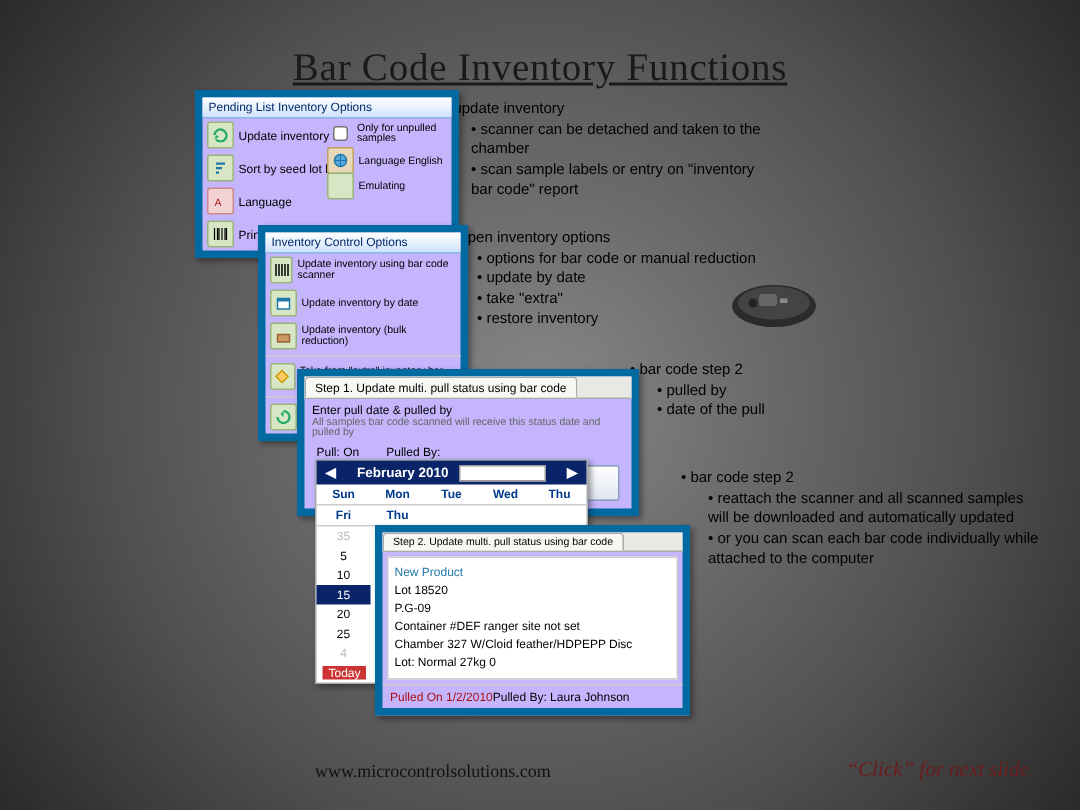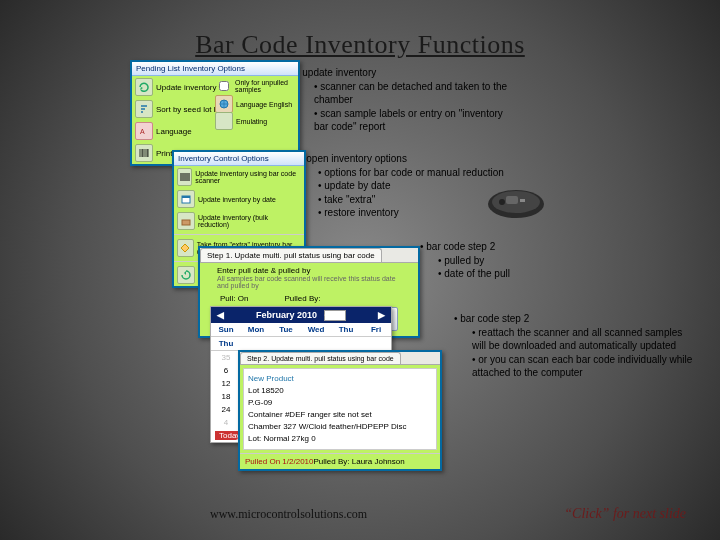--- a/index.html
+++ b/index.html
@@ -1,31 +1,31 @@
 <!DOCTYPE html>
 <html><head>
 <meta charset="utf-8">
 <style>
 html,body{margin:0;padding:0}
 body{width:720px;height:540px;background:radial-gradient(circle at 50% 50%,#888 0%,#6d6d6d 30%,#4f4f4f 65%,#2a2a2a 100%);font-family:"Times New Roman",serif;color:#fff;position:relative;overflow:hidden}
 .title{text-align:center;font-size:26px;text-decoration:underline;letter-spacing:0.5px;margin-top:30px;color:#1a1a1a}
 .bul{position:absolute;font-family:"Trebuchet MS",sans-serif;font-size:10px;color:#000;line-height:1.35}
 .bul .hd{font-size:10px}
 .bul .sub{margin-left:18px}
-.panel{position:absolute;background:#bef264;border:2px solid #0369a1;box-shadow:2px 2px 4px rgba(0,0,0,0.4);font-family:Tahoma,sans-serif;font-size:8px;color:#000}
+.panel{position:absolute;background:#c4b5fd;border:5px solid #0369a1;box-shadow:2px 2px 4px rgba(0,0,0,0.4);font-family:Tahoma,sans-serif;font-size:8px;color:#000}
 .tb{background:linear-gradient(#fff,#cfe3fb);border-bottom:1px solid #8bb6e8;padding:2px 4px;font-size:8px;color:#002a6c}
 .row{display:flex;align-items:center;gap:3px;padding:2px 3px}
 .ic{width:16px;height:16px;background:#d7e6c5;border:1px solid #9ab47a;border-radius:2px;display:flex;align-items:center;justify-content:center}
 .ic svg{width:10px;height:10px}
 .field{background:#fff;border:1px solid #999;padding:1px 3px;font-size:8px}
 .btn{background:linear-gradient(#fff,#dfe6ef);border:1px solid #8aa0bd;border-radius:2px;padding:2px 6px;font-size:8px}
 .cal{width:180px;background:#fff;border:1px solid #aaa;box-shadow:2px 2px 4px rgba(0,0,0,0.4);font-family:Tahoma,sans-serif}
 .cal-hd{background:#0a246a;color:#fff;font-size:9px;font-weight:bold;padding:3px 0;text-align:center;position:relative}
 .cal-hd .arr{position:absolute;top:3px;font-size:9px;color:#fff;cursor:default}
-.cal-grid{display:grid;grid-template-columns:repeat(6,1fr);font-size:8px;color:#000}
+.cal-grid{display:grid;grid-template-columns:repeat(5,1fr);font-size:8px;color:#000}
 .cal-grid div{text-align:center;padding:2px 0}
 .cal-dh{color:#003a8a;font-weight:bold;border-bottom:1px solid #ccc}
 .cal-sel{background:#0a246a;color:#fff}
 .cal-ft{display:flex;justify-content:space-between;padding:2px 4px;font-size:8px}
 .scanner{position:absolute;width:60px;height:36px}
 .footer-l{position:absolute;bottom:18px;left:210px;font-family:"Times New Roman",serif;font-size:12px;color:#111}
 .footer-r{position:absolute;bottom:18px;right:34px;font-family:"Times New Roman",serif;font-size:14px;color:#6c1b1b;font-style:italic}
 .tabrow{display:flex;border-bottom:1px solid #aaa;background:#e9e9e4}
 .tab{padding:2px 6px;font-size:8px;border:1px solid #aaa;border-bottom:none;border-radius:3px 3px 0 0;background:#f7f7f4;margin-right:2px}
 .red{color:#a11}
@@ -162,41 +162,41 @@
       </span>
       <span style="font-size:7px">Restore inventory</span>
     </div>
 </div>
 
 <div class="panel" style="left:198px;top:246px;width:218px">
  <div class="tabrow">
   <div class="tab">Step 1. Update multi. pull status using bar code</div>
 
  </div>
- <div style="padding:3px 17px">
+ <div style="padding:3px 5px">
   <div>Enter pull date &amp; pulled by</div>
   <div style="color:#666;font-size:7px">All samples bar code scanned will receive this status date and pulled by</div>
   <div class="row" style="gap:6px;margin-top:3px">
    <span>Pull: On</span>
-   <span style="margin-left:30px">Pulled By:</span>
+   <span style="margin-left:12px">Pulled By:</span>
   </div>
   <div class="row" style="gap:6px">
    <span class="field" style="width:50px">2/9/2010</span>
    <span class="field" style="width:50px"></span>
    <span class="btn">Go</span>
    <span class="btn red">Close &amp; update</span>
   </div>
  </div>
 </div>
 
 <div class="cal" style="position:absolute;left:210px;top:306px">
  <div class="cal-hd">
   <span class="arr" style="left:6px">◀</span>
   <span>February 2010</span>
-  <span style="margin-left:4px"><span class="field" style="padding:0 0;font-size:8px">03:10</span></span>
+  <span style="margin-left:4px"><span class="field" style="padding:0 18px;font-size:8px">03:10</span></span>
   <span class="arr" style="right:6px">▶</span>
  </div>
  <div class="cal-grid" id="cal-days">
       <div class="cal-dh">Sun</div>
       <div class="cal-dh">Mon</div>
       <div class="cal-dh">Tue</div>
       <div class="cal-dh">Wed</div>
       <div class="cal-dh">Thu</div>
       <div class="cal-dh">Fri</div>
       <div class="cal-dh">Thu</div>
@@ -235,21 +235,21 @@
       <div style="color: rgb(187, 187, 187);">4</div>
       <div style="color: rgb(187, 187, 187);">5</div>
       <div style="color: rgb(187, 187, 187);">6</div>
     </div>
  <div class="cal-ft">
   <span class="redbox" style="padding:0 4px">Today</span>
   <span>None</span>
  </div>
 </div>
 
-<div class="panel" style="left:238px;top:350px;width:200px">
+<div class="panel" style="left:250px;top:350px;width:200px">
  <div class="tabrow">
       <div class="tab" style="font-size:7px">Step 2. Update multi. pull status using bar code</div>
     </div>
  <div class="det">
   <div style="color:#27a">New Product</div>
   <div>Lot 18520</div>
   <div>P.G-09</div>
   <div>Container #DEF ranger site not set</div>
   <div>Chamber 327 W/Cloid feather/HDPEPP Disc</div>
   <div>Lot: Normal 27kg 0</div>

